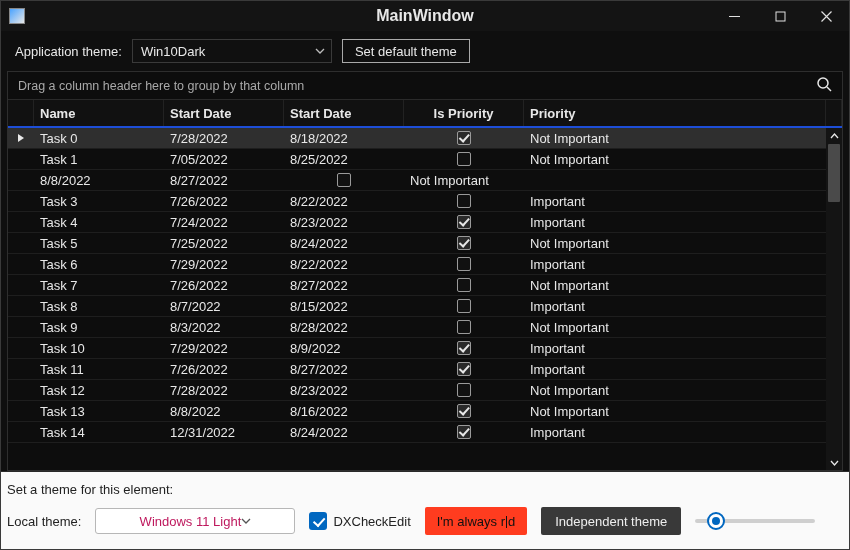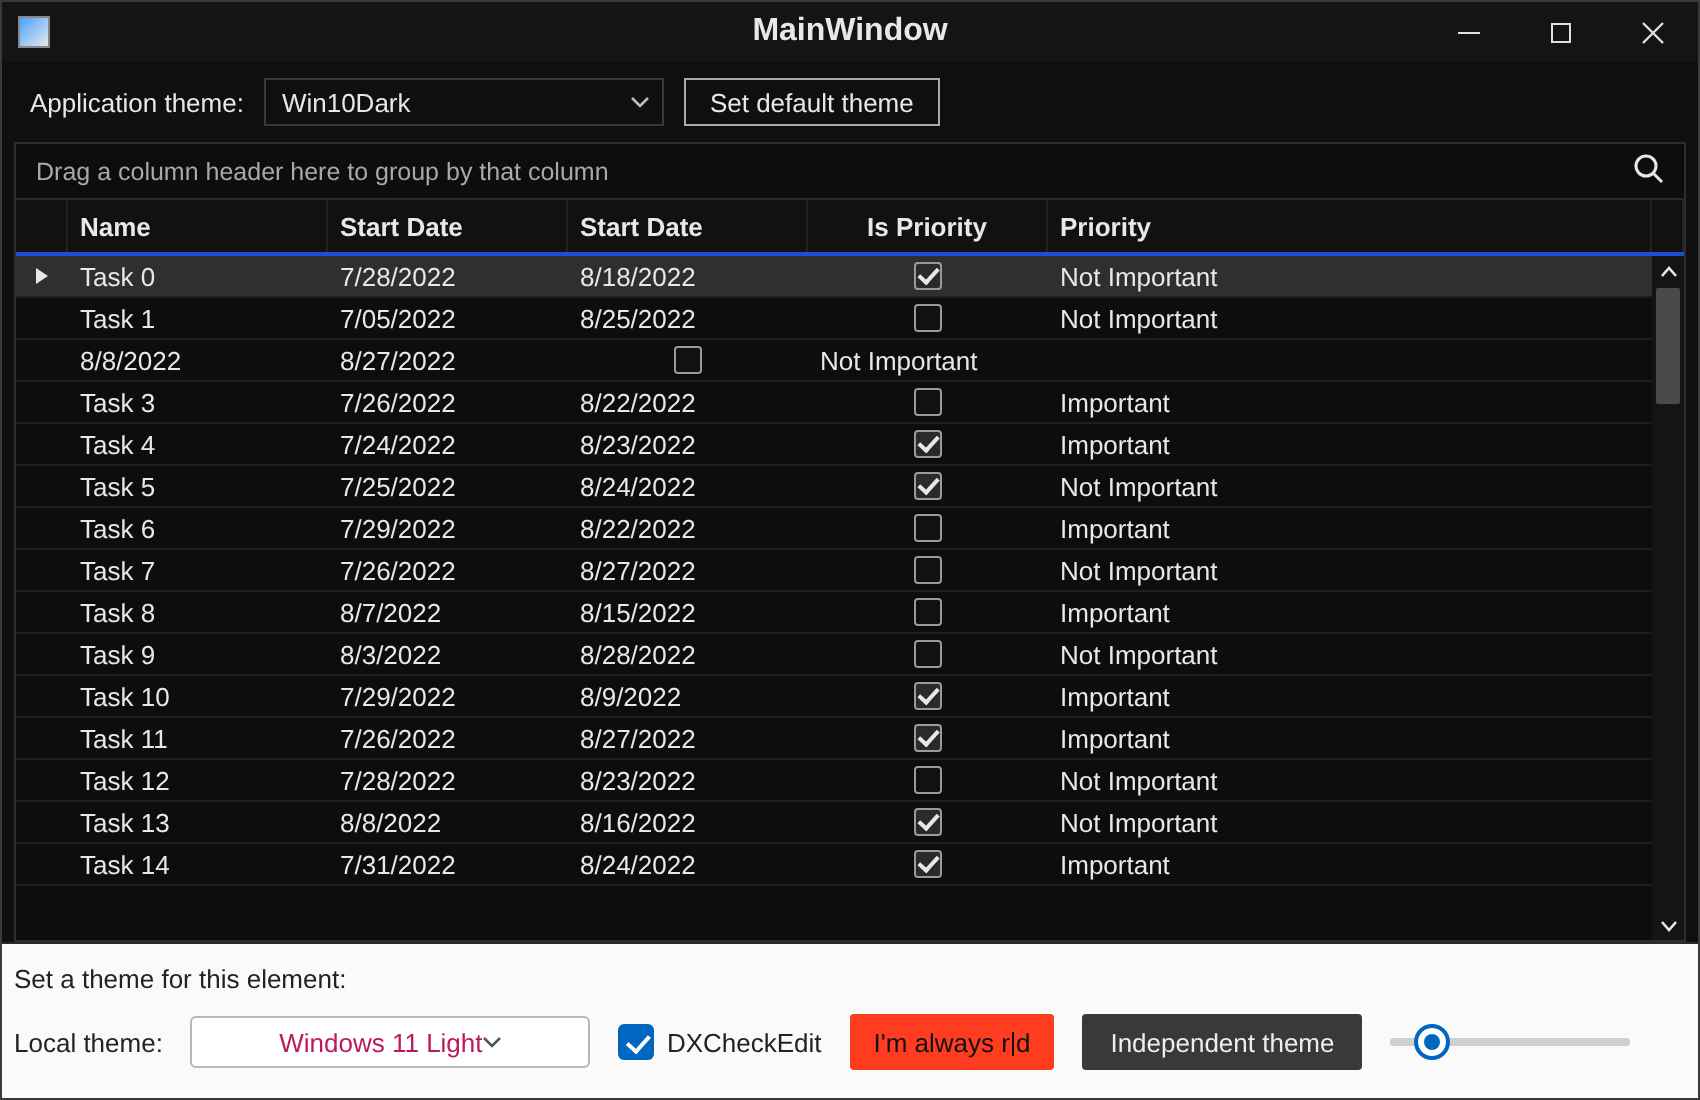--- a/index.html
+++ b/index.html
@@ -364,21 +364,21 @@
               <div class="cell">8/16/2022</div>
               <div class="cell center">
                 <span class="chk on"></span>
               </div>
               <div class="cell">Not Important</div>
               <div class="cell"></div>
             </div>
             <div class="row">
               <div class="cell ind"></div>
               <div class="cell">Task 14</div>
-              <div class="cell">7/31/2022</div>
+              <div class="cell">12/31/2022</div>
               <div class="cell">8/24/2022</div>
               <div class="cell center">
                 <span class="chk on"></span>
               </div>
               <div class="cell">Important</div>
               <div class="cell"></div>
             </div>
           </div>
         <div class="vscroll">
           <div class="arrow">

